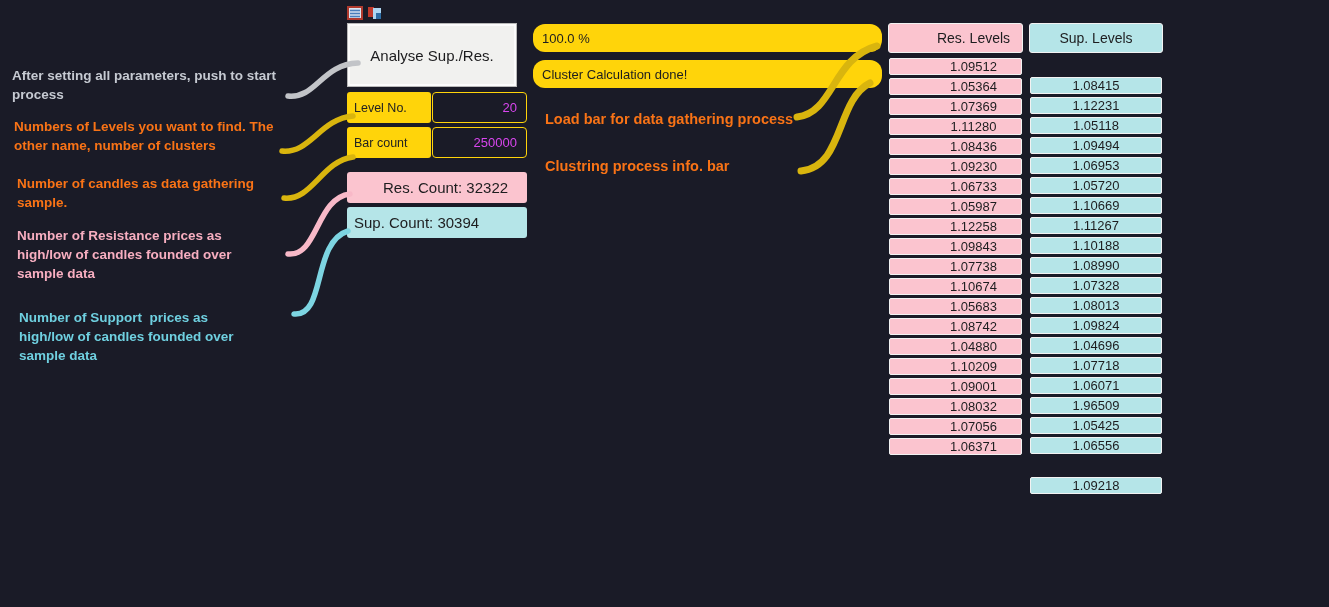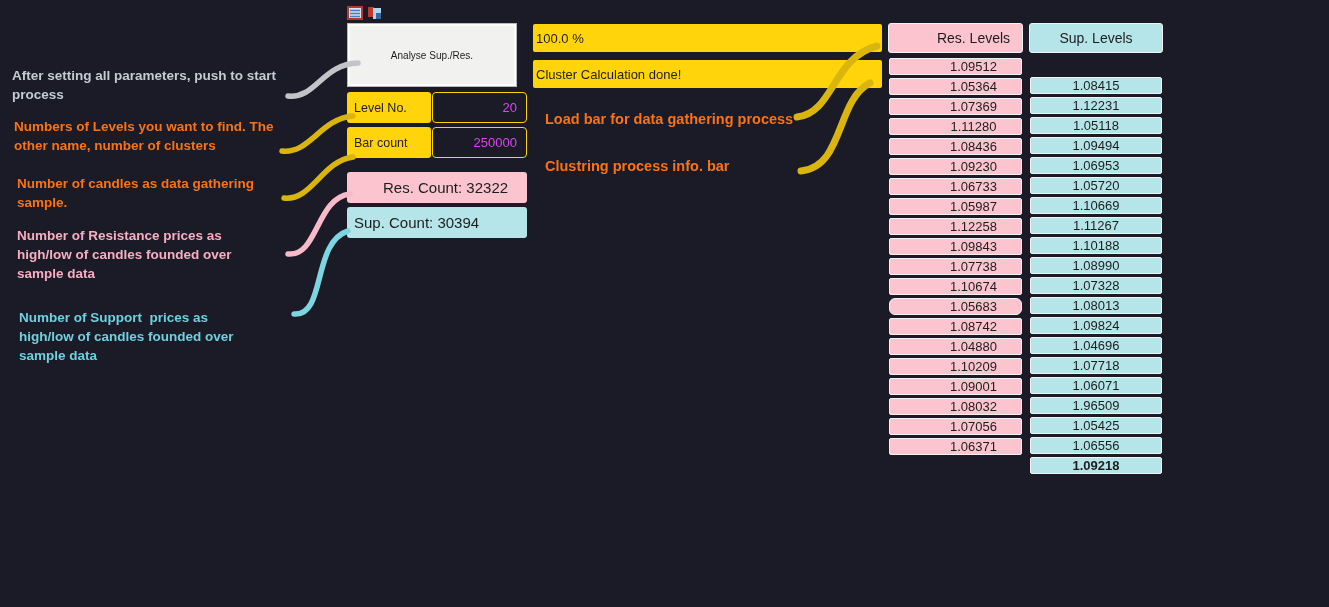--- a/index.html
+++ b/index.html
@@ -12,21 +12,21 @@
 
   
   .tool-icon{cursor:pointer;}
 
   
   .analyse-btn{
     left:347px;top:23px;width:170px;height:64px;
     background:#f1f1ef;border:1px solid #b9b9b9;
     box-shadow:inset 0 0 0 2px #fcfcfc;
     display:flex;align-items:center;justify-content:center;
-    font-size:10px;color:#1c1c1e;cursor:pointer;
+    font-size:15px;color:#1c1c1e;cursor:pointer;
   }
 
   
   .ylabel{
     background:#ffd40a;color:#222;border-radius:3px;
     display:flex;align-items:center;padding-left:7px;font-size:12.5px;
   }
   .yfield{
     background:transparent;border:1.5px solid #ffd40a;border-radius:4px;
     color:#d946ef;display:flex;align-items:center;justify-content:flex-end;
@@ -36,22 +36,22 @@
   
   .count-box{
     border-radius:3px;display:flex;align-items:center;padding-left:7px;
     font-size:15px;color:#1d1d1f;
   }
   .pinkbg{background:#fbc4cf;padding-left:36px;}
   .cyanbg{background:#b5e5e8;}
 
   
   .pbar{
-    background:#ffd40a;border-radius:2px;display:flex;align-items:center;
-    padding-left:3px;font-size:13px;color:#1d1d1f;
+    background:#ffd40a;border-radius:12px;display:flex;align-items:center;
+    padding-left:9px;font-size:13px;color:#1d1d1f;
   }
 
   
   .note{
     white-space:pre-wrap;font-weight:bold;font-size:13.5px;line-height:19px;
   }
   .note-gray{color:#c6cad2;}
   .note-yellow{color:#f97316;}
   .note-pink{color:#f7aec0;}
   .note-cyan{color:#6fd0e0;}
@@ -143,21 +143,21 @@
       <div class="cell pinkbg" style="top: 140px; left: 0px; right: 0px;">1.05987</div>
 
       <div class="cell pinkbg" style="top: 160px; left: 0px; right: 0px;">1.12258</div>
 
       <div class="cell pinkbg" style="top: 180px; left: 0px; right: 0px;">1.09843</div>
 
       <div class="cell pinkbg" style="top: 200px; left: 0px; right: 0px;">1.07738</div>
 
       <div class="cell pinkbg" style="top: 220px; left: 0px; right: 0px;">1.10674</div>
 
-      <div class="cell pinkbg" style="top: 240px; left: 0px; right: 0px; border-radius: 6px;">1.05683</div>
+      <div class="cell pinkbg" style="top: 240px; left: 0px; right: 0px;">1.05683</div>
 
       <div class="cell pinkbg" style="top: 260px; left: 0px; right: 0px;">1.08742</div>
 
       <div class="cell pinkbg" style="top: 280px; left: 0px; right: 0px;">1.04880</div>
 
       <div class="cell pinkbg" style="top: 300px; left: 0px; right: 0px;">1.10209</div>
 
       <div class="cell pinkbg" style="top: 320px; left: 0px; right: 0px;">1.09001</div>
 
       <div class="cell pinkbg" style="top: 340px; left: 0px; right: 0px;">1.08032</div>
@@ -199,21 +199,21 @@
       <div class="cell cyanbg" style="top: 280px; left: 0px; right: 0px;">1.07718</div>
 
       <div class="cell cyanbg" style="top: 300px; left: 0px; right: 0px;">1.06071</div>
 
       <div class="cell cyanbg" style="top: 320px; left: 0px; right: 0px;">1.96509</div>
 
       <div class="cell cyanbg" style="top: 340px; left: 0px; right: 0px;">1.05425</div>
 
       <div class="cell cyanbg" style="top: 360px; left: 0px; right: 0px;">1.06556</div>
 
-      <div class="cell cyanbg" style="top: 380px; left: 0px; right: 0px; font-weight: bold;">1.09218</div>
+      <div class="cell cyanbg" style="top: 400px; left: 0px; right: 0px;">1.09218</div>
     </div>
 
   <svg class="overlay" width="1329" height="607">
     <g fill="none" stroke-linecap="round">
       <path d="M 288 96 C 316 99, 322 64, 358 63" stroke="#c2c4c8" stroke-width="5.5"></path>
       <path d="M 282 151 C 310 154, 320 119, 353 116" stroke="#d9b50e" stroke-width="5.5"></path>
       <path d="M 284 198 C 312 201, 322 161, 353 157" stroke="#d9b50e" stroke-width="5.5"></path>
       <path d="M 288 254 C 318 257, 316 198, 350 194" stroke="#f8b9c8" stroke-width="5.5"></path>
       <path d="M 294 314 C 326 317, 312 242, 348 231" stroke="#7dd5e2" stroke-width="5.5"></path>
       <path d="M 797 117 C 834 113, 832 58, 877 46" stroke="#d9b50e" stroke-width="7"></path>

